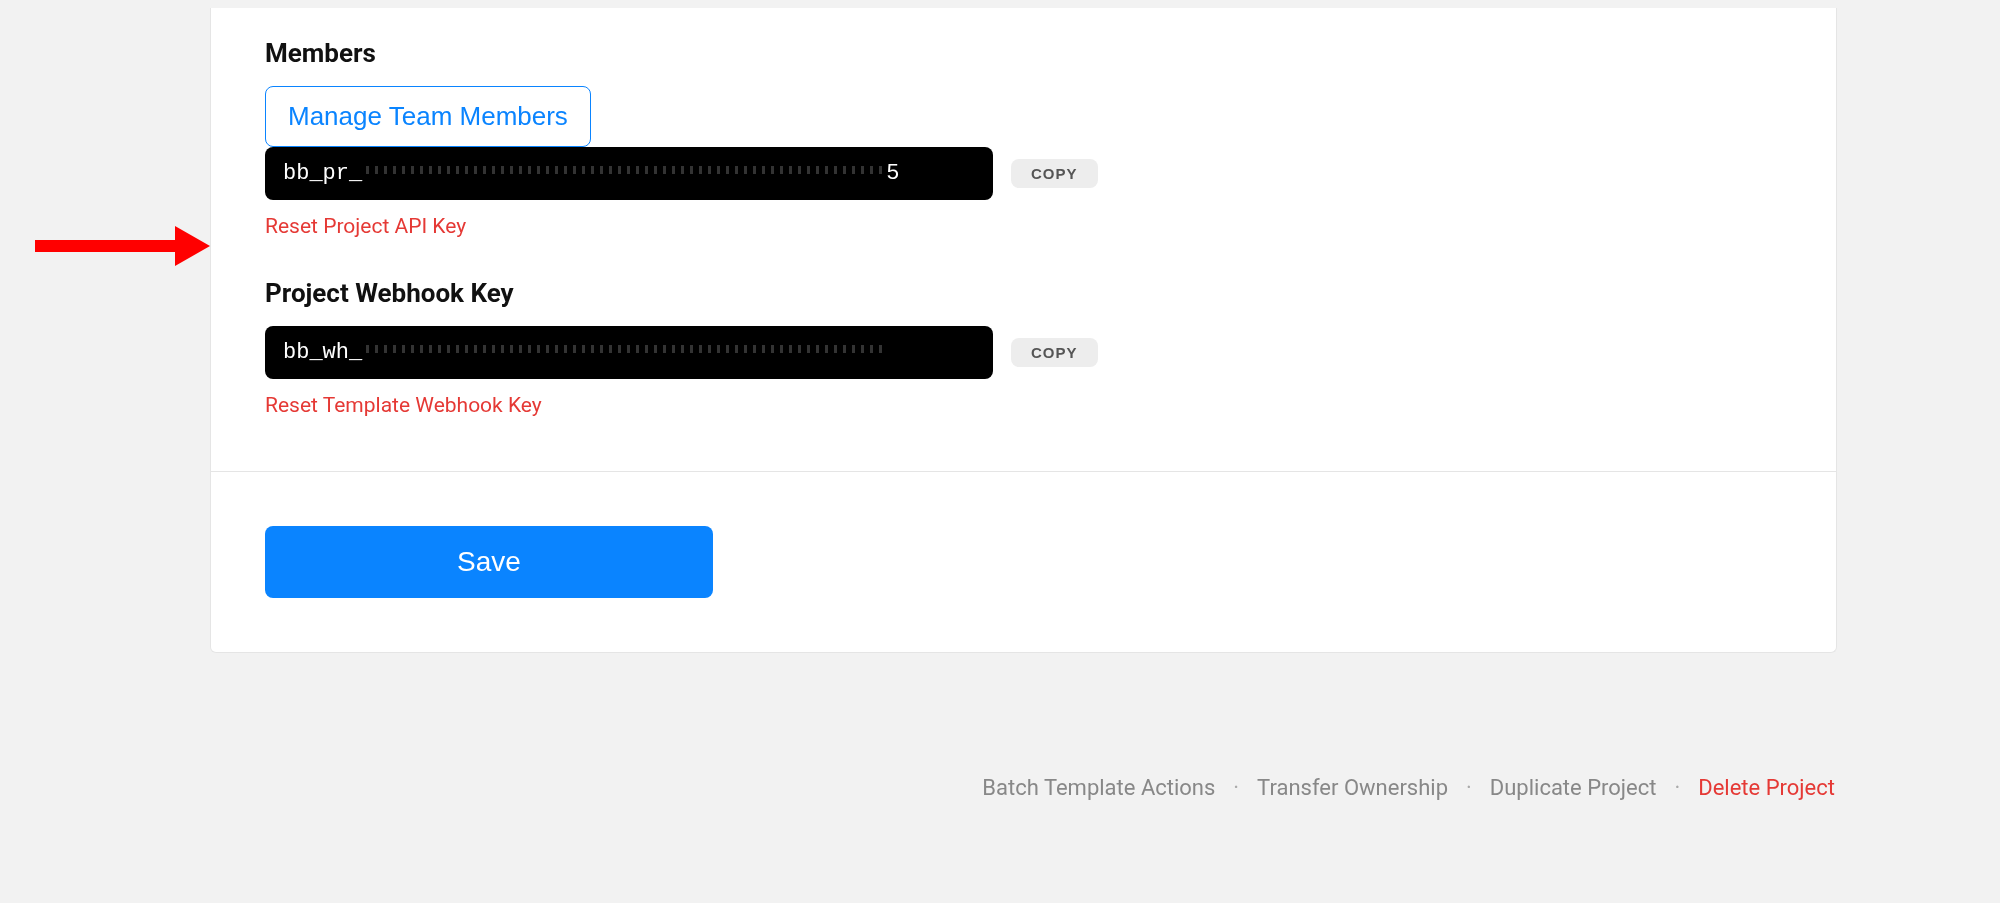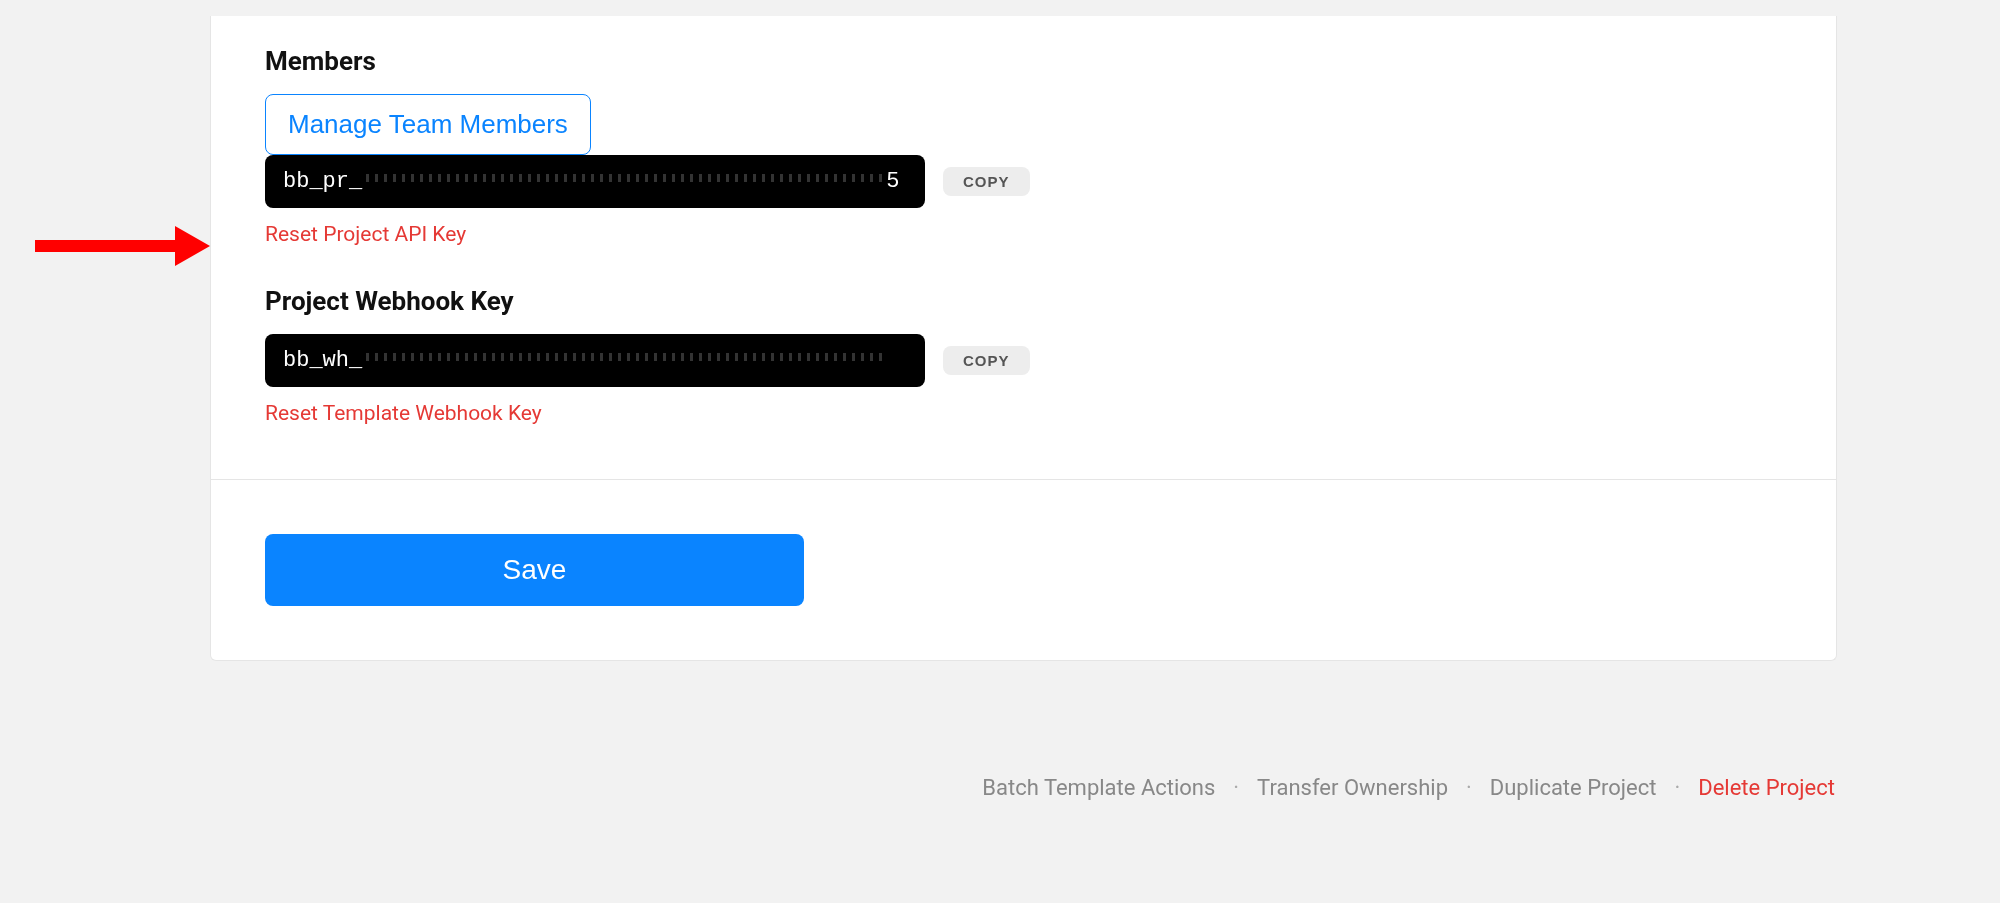--- a/index.html
+++ b/index.html
@@ -11,21 +11,21 @@
       font-family: -apple-system, BlinkMacSystemFont, "Segoe UI", Roboto, Helvetica, Arial, sans-serif;
       background: #f2f2f2;
       width: 2000px;
       height: 903px;
       position: relative;
       overflow: hidden;
     }
     .card {
       position: absolute;
       left: 210px;
-      top: 16px;
+      top: 8px;
       width: 1627px;
       background: #ffffff;
       border: 1px solid #e5e5e5;
       border-top: none;
       border-radius: 0 0 6px 6px;
     }
     .card-body {
       padding: 0 54px 54px 54px;
     }
     .section-heading {
@@ -50,21 +50,21 @@
       align-items: center;
       gap: 18px;
     }
     .key-box {
       background: #000;
       color: #fff;
       font-family: "Courier New", Courier, monospace;
       font-size: 22px;
       padding: 14px 18px;
       border-radius: 8px;
-      width: 660px;
+      width: 728px;
       white-space: nowrap;
       overflow: hidden;
       position: relative;
     }
     .copy-btn {
       background: #ededed;
       border: none;
       color: #555;
       font-size: 15px;
       font-weight: 600;
@@ -83,21 +83,21 @@
     .card-footer {
       border-top: 1px solid #e5e5e5;
       padding: 54px;
     }
     .save-btn {
       background: #0a84ff;
       color: #fff;
       border: none;
       font-size: 28px;
       padding: 20px 0;
-      width: 539px;
+      width: 448px;
       border-radius: 8px;
       cursor: pointer;
     }
     .footer-links {
       position: absolute;
       right: 165px;
       top: 775px;
       font-size: 22px;
       color: #888;
       display: flex;

